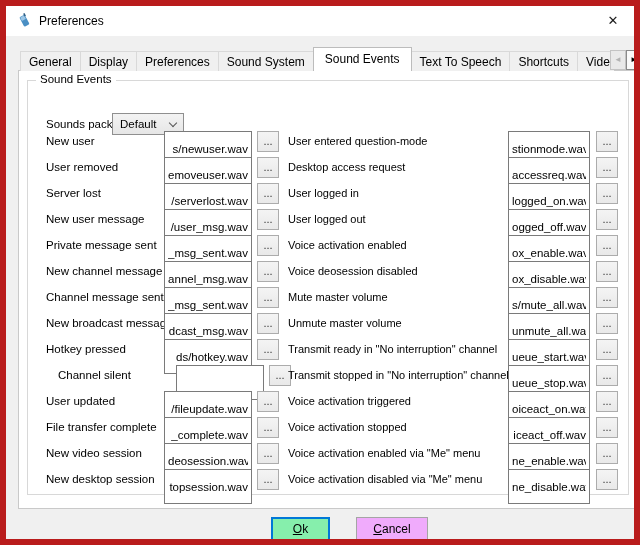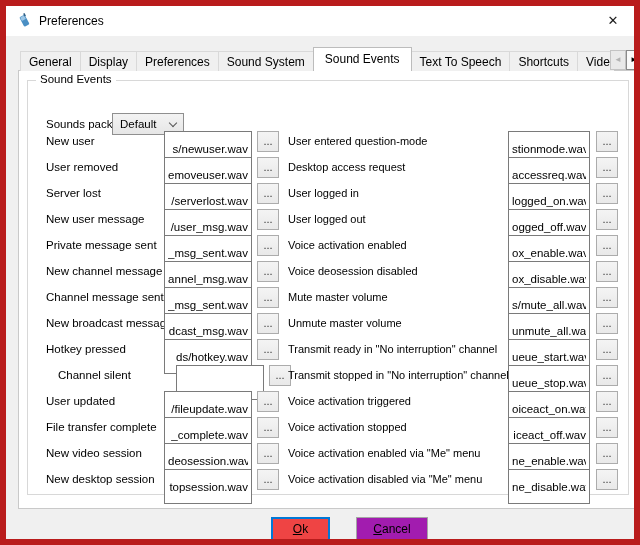--- a/index.html
+++ b/index.html
@@ -50,23 +50,23 @@
     background:linear-gradient(#f4f4f4,#e9e9e9);font-family:"Liberation Sans",sans-serif;
     font-size:11px;color:#333;line-height:15px;padding:0;}
   .col-left{left:18px;width:233px;}
   .col-left .rfield{left:118px;width:88px;}
   .col-left .browse{left:211px;}
   .col-right{left:260px;width:330px;}
   .col-right .rfield{left:220px;width:82px;}
   .col-right .browse{left:308px;}
   
   .btn{position:absolute;top:511px;height:24px;font-family:"Liberation Sans",sans-serif;
-    font-size:12px;background:#a21caf;border:1px solid #a5a5a5;padding:0;}
+    font-size:12px;background:#f0abfc;border:1px solid #a5a5a5;padding:0;}
   .btn::first-letter{text-decoration:underline;}
-  .btn.ok{left:265px;width:59px;border:2px solid #0078d7;background:#ef4444;}
+  .btn.ok{left:265px;width:59px;border:2px solid #0078d7;background:#86efac;}
   .btn.cancel{left:350px;width:72px;}
 </style>
 </head>
 <body>
 
 <div class="window">
 
   <div class="titlebar">
     <svg class="app-icon" viewBox="0 0 16 16">
       <rect x="5.5" y="2.5" width="6" height="11" rx="1.4" fill="#4a8fc4" transform="rotate(-28 8 8)"></rect>

